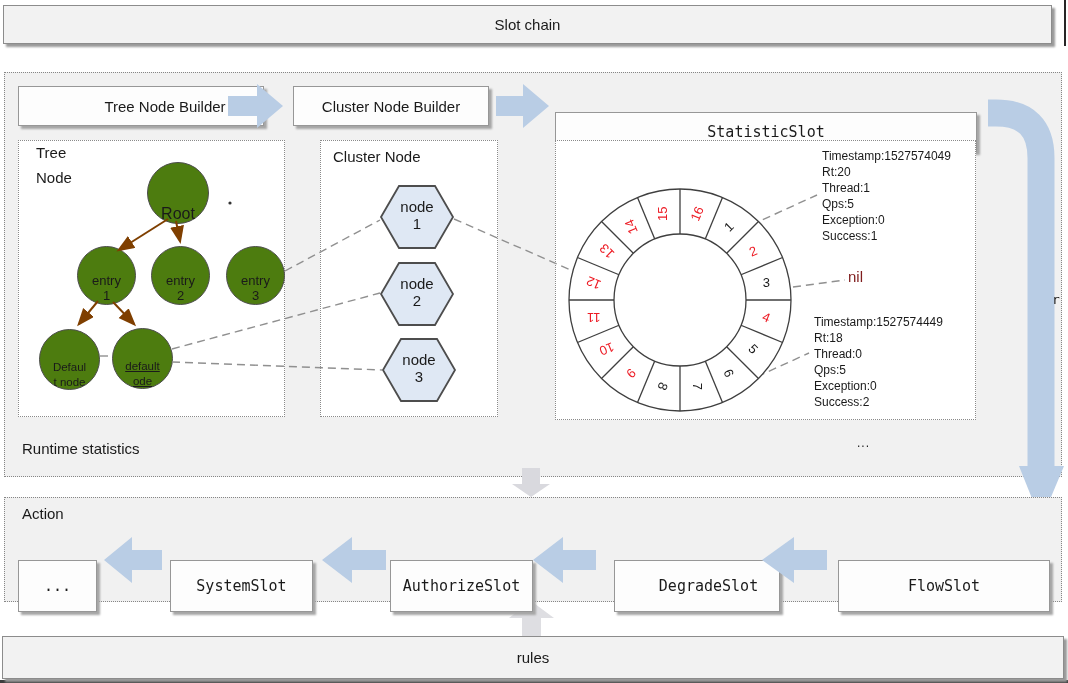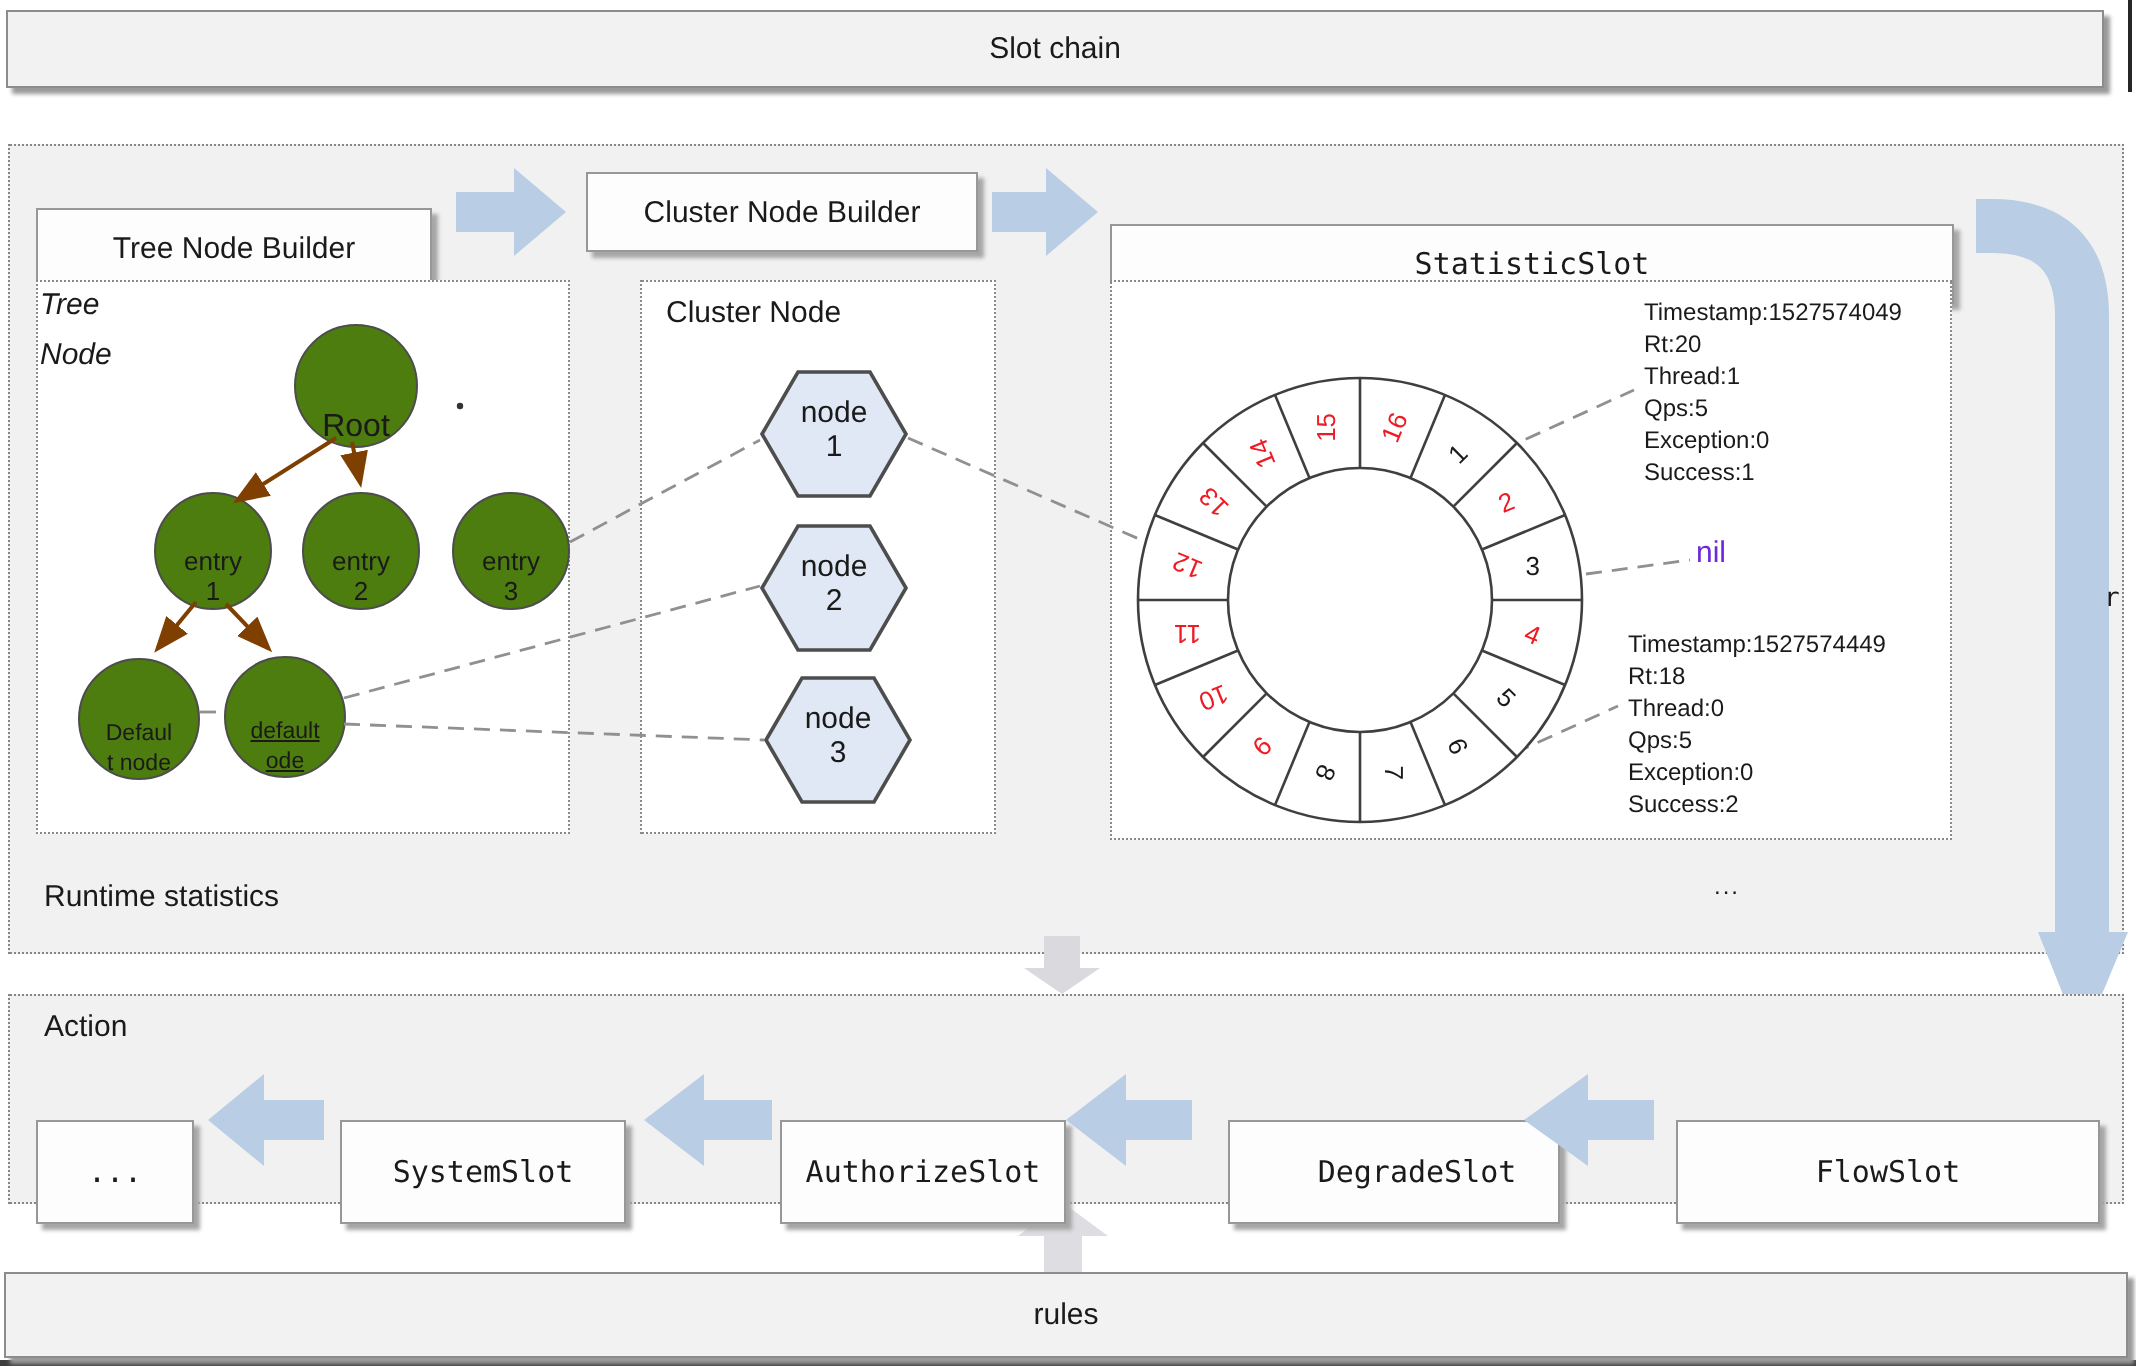--- a/index.html
+++ b/index.html
@@ -14,38 +14,38 @@
         box-shadow:3px 3px 2px #a6a6a6;display:flex;align-items:center;justify-content:center;
         font-size:15px;}
   .mono{font-family:"DejaVu Sans Mono",monospace;margin-top:26px;}
   .circle{position:absolute;border:1.6px solid #4d4d4d;border-radius:50%;background:#4d7c0f;
           display:flex;align-items:flex-end;justify-content:center;text-align:center;}
   .preline{white-space:pre-line;}
   .lbl{position:absolute;font-size:15px;}
   .anno{position:absolute;font-size:12px;line-height:16px;white-space:pre-line;}
   .hexlbl{position:absolute;width:60px;text-align:center;font-size:15px;line-height:1.12;}
   svg#overlay{position:absolute;left:0;top:0;}
-  .nil{position:absolute;color:#6d28d9;font-size:15px;}
+  .nil{position:absolute;color:#7f1d1d;font-size:15px;}
   .edge{position:absolute;background:#262626;}
 </style>
 </head>
 <body>
 
 <div id="stage">
 
   <div class="bar" style="left:3px;top:5px;width:1047px;height:37px;">
     <span>Slot chain</span>
   </div>
 
   <div class="edge" style="left:1064px;top:0;width:2px;height:46px;"></div>
   <div class="edge" style="left:0;top:680px;width:1068px;height:3px;background:#3d3d3d;"></div>
 
   <div class="section" style="left:4px;top:72px;width:1056px;height:403px;"></div>
 
-  <div class="wbox" style="left:18px;top:104px;width:196px;height:38px;">
+  <div class="wbox" style="left:18px;top:86px;width:196px;height:38px;padding-left:48px;">
     <span>Tree Node Builder</span>
   </div>
   <div class="wbox" style="left:293px;top:86px;width:194px;height:38px;">
     <span>Cluster Node Builder</span>
   </div>
   <div class="wbox mono" style="left:555px;top:86px;width:420px;height:38px;">
     <span>StatisticSlot</span>
   </div>
 
   <div class="panel" style="left:18px;top:140px;width:265px;height:275px;"></div>
@@ -155,21 +155,21 @@
         <text transform="translate(606.830674117376 348.89018050572497) rotate(157.5)" text-anchor="middle" dominant-baseline="central" font-size="13" font-family="&quot;Liberation Sans&quot;, sans-serif" fill="#ed1b24">10</text>
         <text transform="translate(593.6908953245157 317.16794833741926) rotate(180)" text-anchor="middle" dominant-baseline="central" font-size="13" font-family="&quot;Liberation Sans&quot;, sans-serif" fill="#ed1b24">11</text>
         <text transform="translate(593.6908953245157 282.83205166258074) rotate(202.5)" text-anchor="middle" dominant-baseline="central" font-size="13" font-family="&quot;Liberation Sans&quot;, sans-serif" fill="#ed1b24">12</text>
         <text transform="translate(606.830674117376 251.109819494275) rotate(225)" text-anchor="middle" dominant-baseline="central" font-size="13" font-family="&quot;Liberation Sans&quot;, sans-serif" fill="#ed1b24">13</text>
         <text transform="translate(631.1098194942749 226.83067411737608) rotate(247.5)" text-anchor="middle" dominant-baseline="central" font-size="13" font-family="&quot;Liberation Sans&quot;, sans-serif" fill="#ed1b24">14</text>
         <text transform="translate(662.8320516625806 213.69089532451574) rotate(270)" text-anchor="middle" dominant-baseline="central" font-size="13" font-family="&quot;Liberation Sans&quot;, sans-serif" fill="#ed1b24">15</text>
         <text transform="translate(697.1679483374193 213.69089532451574) rotate(292.5)" text-anchor="middle" dominant-baseline="central" font-size="13" font-family="&quot;Liberation Sans&quot;, sans-serif" fill="#ed1b24">16</text>
       </g>
   </svg>
 
-  <div class="lbl preline" style="left:20px;top:140px;line-height:25px;font-style:italic;">Tree
+  <div class="lbl preline" style="left:36px;top:140px;line-height:25px;">Tree
 Node</div>
   <div class="lbl" style="left:333px;top:148px;text-align:right;">Cluster Node</div>
 
   <div class="hexlbl preline" style="left:387px;top:199px;">node
 1</div>
   <div class="hexlbl preline" style="left:387px;top:276px;">node
 2</div>
   <div class="hexlbl preline" style="left:389px;top:352px;">node
 3</div>
 

